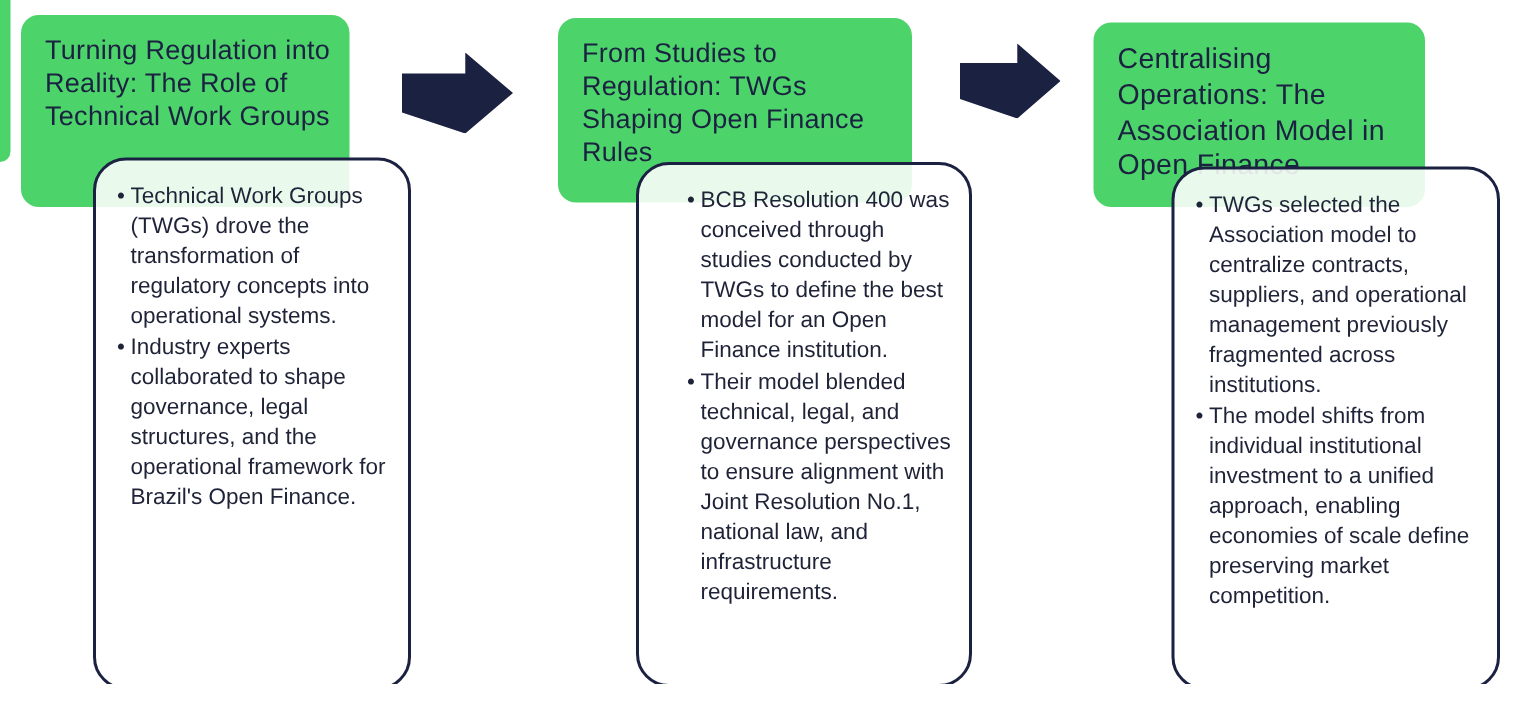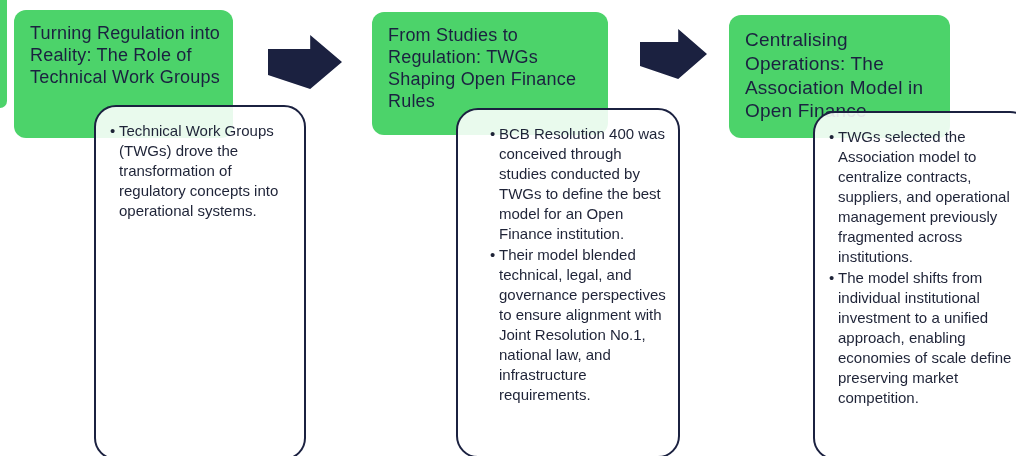--- a/index.html
+++ b/index.html
@@ -43,21 +43,20 @@
   .content-box {
     position: absolute;
     background: rgba(255, 255, 255, 0.88);
     border: 2px solid var(--navy);
     border-radius: 22px;
     z-index: 2;
     padding: 14px 10px 0 14px;
     color: var(--text);
     font-size: 15px;
     line-height: 20px;
-    margin-left: 32px;
   }
   .content-1 { left: 62px;  top: 105px; width: 212px; height: 355px; }
   .content-2 { left: 424px; top: 108px; width: 224px; height: 350px; padding-left: 32px; }
   .content-3 { left: 781px; top: 111px; width: 219px; height: 349px; }
 
   .bullet-list { list-style: none; }
   .bullet-list li {
     position: relative;
     padding-left: 9px;
     margin-bottom: 1px;
@@ -83,20 +82,21 @@
 <div class="canvas">
 
   <div class="left-strip"></div>
 
   <div class="title-box title-1">
     <span>Turning Regulation into Reality: The Role of Technical Work Groups</span>
   </div>
   <div class="content-box content-1">
     <ul class="bullet-list">
       <li>Technical Work Groups (TWGs) drove the transformation of regulatory concepts into operational systems.</li>
+      <li>Industry experts collaborated to shape governance, legal structures, and the operational framework for Brazil's Open Finance.</li>
     </ul>
   </div>
 
   <div class="arrow arrow-1"></div>
 
   <div class="title-box title-2">
     <span>From Studies to Regulation: TWGs Shaping Open Finance Rules</span>
   </div>
   <div class="content-box content-2">
     <ul class="bullet-list">

